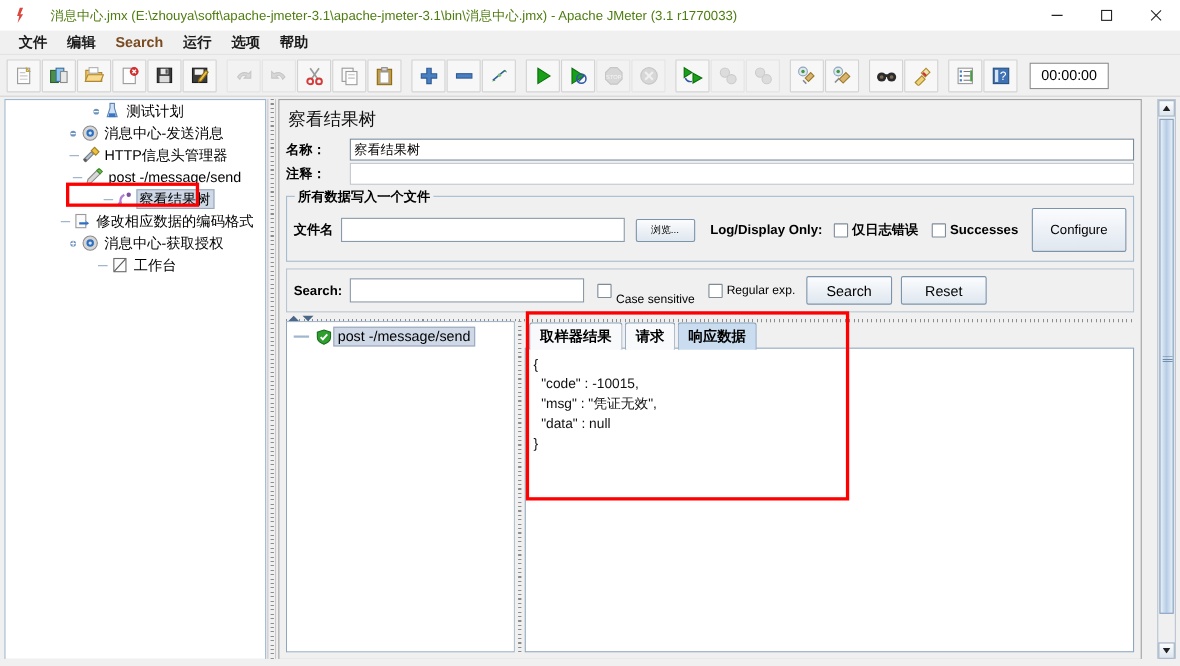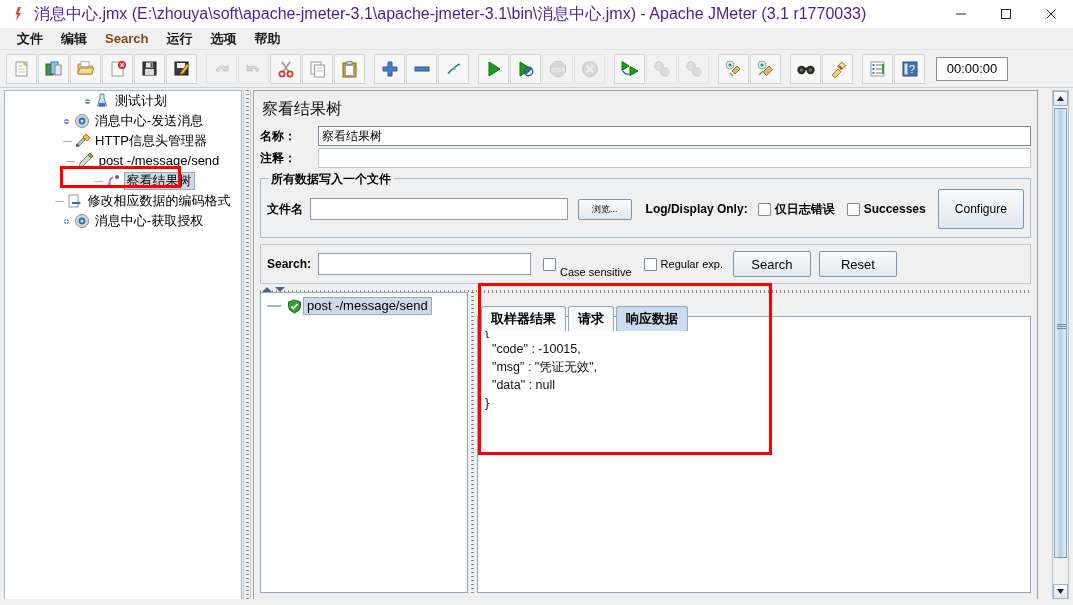--- a/index.html
+++ b/index.html
@@ -18,22 +18,22 @@
   .titlebar {
     position: absolute; left: 0; top: 0; width: 1073px; height: 28px;
     background: #ffffff;
     display: flex; align-items: center;
   }
   .title-icon {
     width: 22px; height: 20px; margin-left: 8px;
     display: flex; align-items: center; justify-content: center;
   }
   .title-text {
-    font-size: 16px; color: #4c1d95; white-space: nowrap;
-    margin-left: 4px;
+    font-size: 12px; color: #4d7c0f; white-space: nowrap;
+    margin-left: 16px;
   }
   .win-btns { position: absolute; right: 0; top: 0; height: 28px; display: flex; }
   .win-btn {
     width: 45px; height: 28px; display: flex; align-items: center; justify-content: center;
     font-size: 13px; color: #222;
   }
 
   
   .menubar {
     position: absolute; left: 0; top: 28px; width: 1073px; height: 22px;
@@ -195,21 +195,21 @@
     background-image: repeating-linear-gradient(to bottom, #8c8c8c 0 1px, transparent 1px 4px);
   }
 
   .tabs-panel { flex: 1; display: flex; flex-direction: column; position: relative; }
   .tabstrip { display: flex; align-items: flex-end; height: 24px; padding-left: 4px; }
   .tab {
     font-size: 13px; font-weight: bold; padding: 3px 9px 3px 9px;
     border: 1px solid #8fa6bd; border-bottom: none;
     background: #f7f9fb; margin-right: 2px;
     border-top-left-radius: 3px; border-top-right-radius: 3px;
-    position: relative; top: 15px;
+    position: relative; top: 2px;
   }
   .tab.active { background: #c9dcf0; }
   .tab-content {
     flex: 1; background: #fff; border: 1px solid #8fa6bd;
     padding: 5px 7px; font-size: 12.5px; line-height: 18px;
     white-space: pre; overflow: hidden; color: #111;
   }
 
   
   .redbox { position: absolute; border: 3px solid #fe0000; pointer-events: none; }
@@ -618,20 +618,34 @@
         <span class="tnode-icon">
           <svg width="16" height="16" viewBox="0 0 16 16">
               <circle cx="8" cy="8" r="6.5" fill="#d6d6d6" stroke="#8c8c8c"></circle>
               <circle cx="8" cy="8" r="3.4" fill="#2f6fc0"></circle>
               <circle cx="8" cy="8" r="1.5" fill="#cfe4fb"></circle>
             </svg>
         </span>
         <span class="tree-label">消息中心-获取授权</span>
       </div>
 
+      <div class="tree-row" style="padding-left:6px;">
+        <span class="tree-handle">
+          <svg width="9" height="9" viewBox="0 0 9 9">
+              <line x1="0" y1="4.5" x2="9" y2="4.5" stroke="#9fb6cd"></line>
+            </svg>
+        </span>
+        <span class="tnode-icon">
+          <svg width="16" height="16" viewBox="0 0 16 16">
+              <rect x="2.5" y="2" width="11" height="12" fill="#fdfdfd" stroke="#6a6a6a"></rect>
+              <line x1="3" y1="13.5" x2="13" y2="2.5" stroke="#555"></line>
+            </svg>
+        </span>
+        <span class="tree-label">工作台</span>
+      </div>
     </div>
 
     <div class="vsplit">
         <div class="dots"></div>
       </div>
 
     <div class="right-panel">
 
       <div class="panel-title">察看结果树</div>
 

